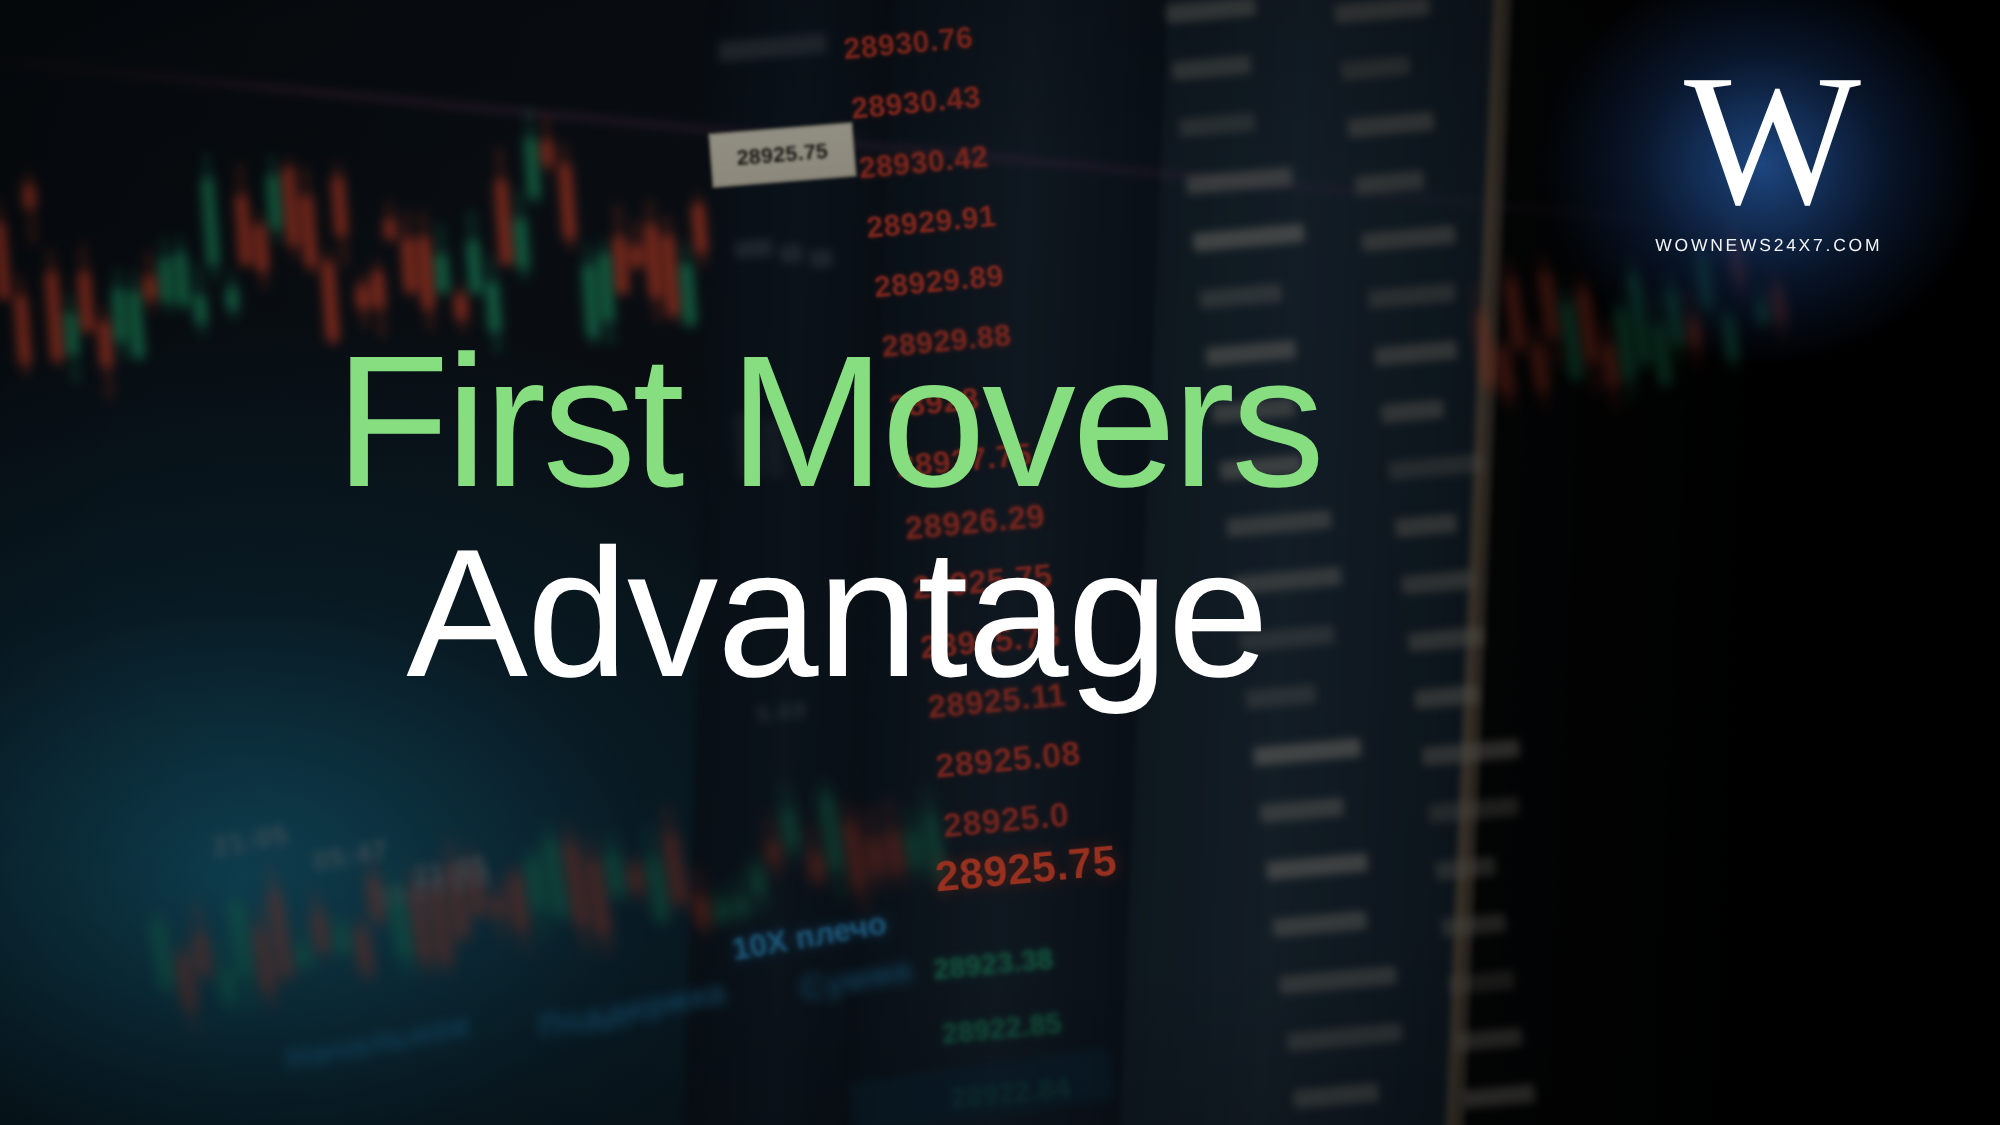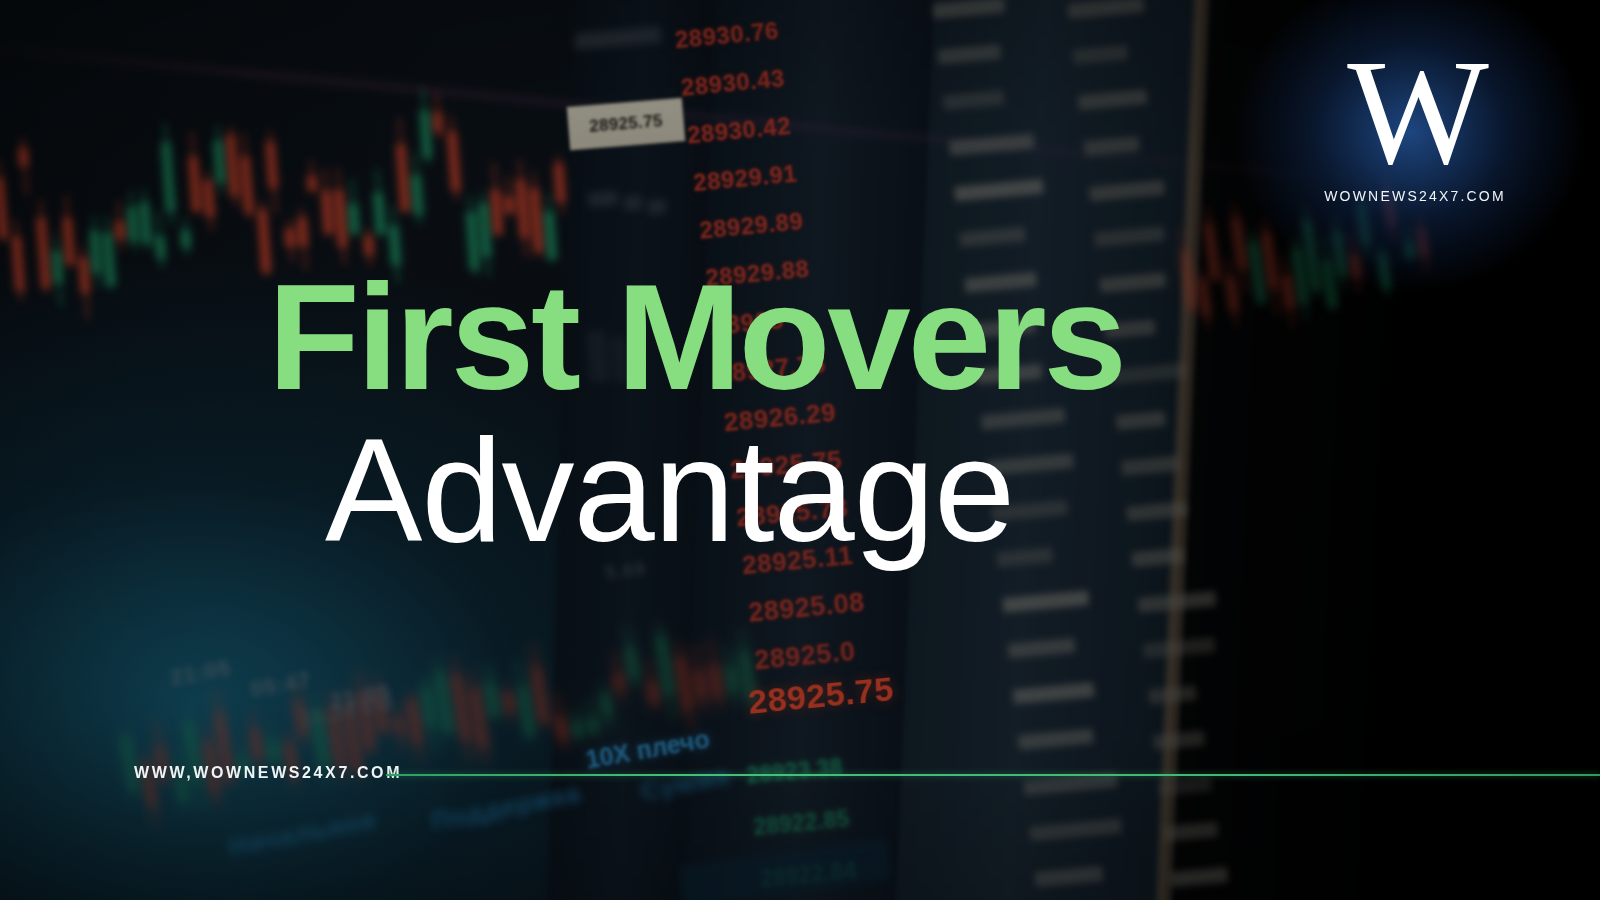--- a/index.html
+++ b/index.html
@@ -125,21 +125,21 @@
   }
   .bg-dim { position:absolute; inset:0; background:rgba(0,0,0,.30); }
 
   
   .fg { position:absolute; inset:0; }
 
   .title-block { position:absolute; left:0; top:0; width:1600px; }
 
   .title-main {
     position:absolute; left:268px; top:262px;
-    font-size:150px; line-height:1; font-weight:700;
+    font-size:150px; line-height:1; font-weight:400;
     letter-spacing:-3px; color:#87de80; white-space:nowrap;
   }
   .title-sub {
     position:absolute; left:325px; top:418px;
     font-size:146px; line-height:1; font-weight:300;
     letter-spacing:-1px; color:#ffffff; white-space:nowrap;
   }
 
   .pill {
     position:absolute; left:382px; top:603px; width:806px; height:52px;
@@ -616,24 +616,20 @@
   </div>
 
   <div class="fg">
 
     <div class="title-block">
       <div class="title-main">First Movers</div>
       <div class="title-sub">Advantage</div>
     </div>
 
 
-    <div class="footer">
-      <div class="footer-url">WWW,WOWNEWS24X7.COM</div>
-      <div class="footer-rule"></div>
-    </div>
 
     <div class="logo">
       <div class="logo-glow"></div>
       <div class="logo-w">W</div>
       <div class="logo-text">WOWNEWS24X7.COM</div>
     </div>
 
   </div>
 </div>
 

